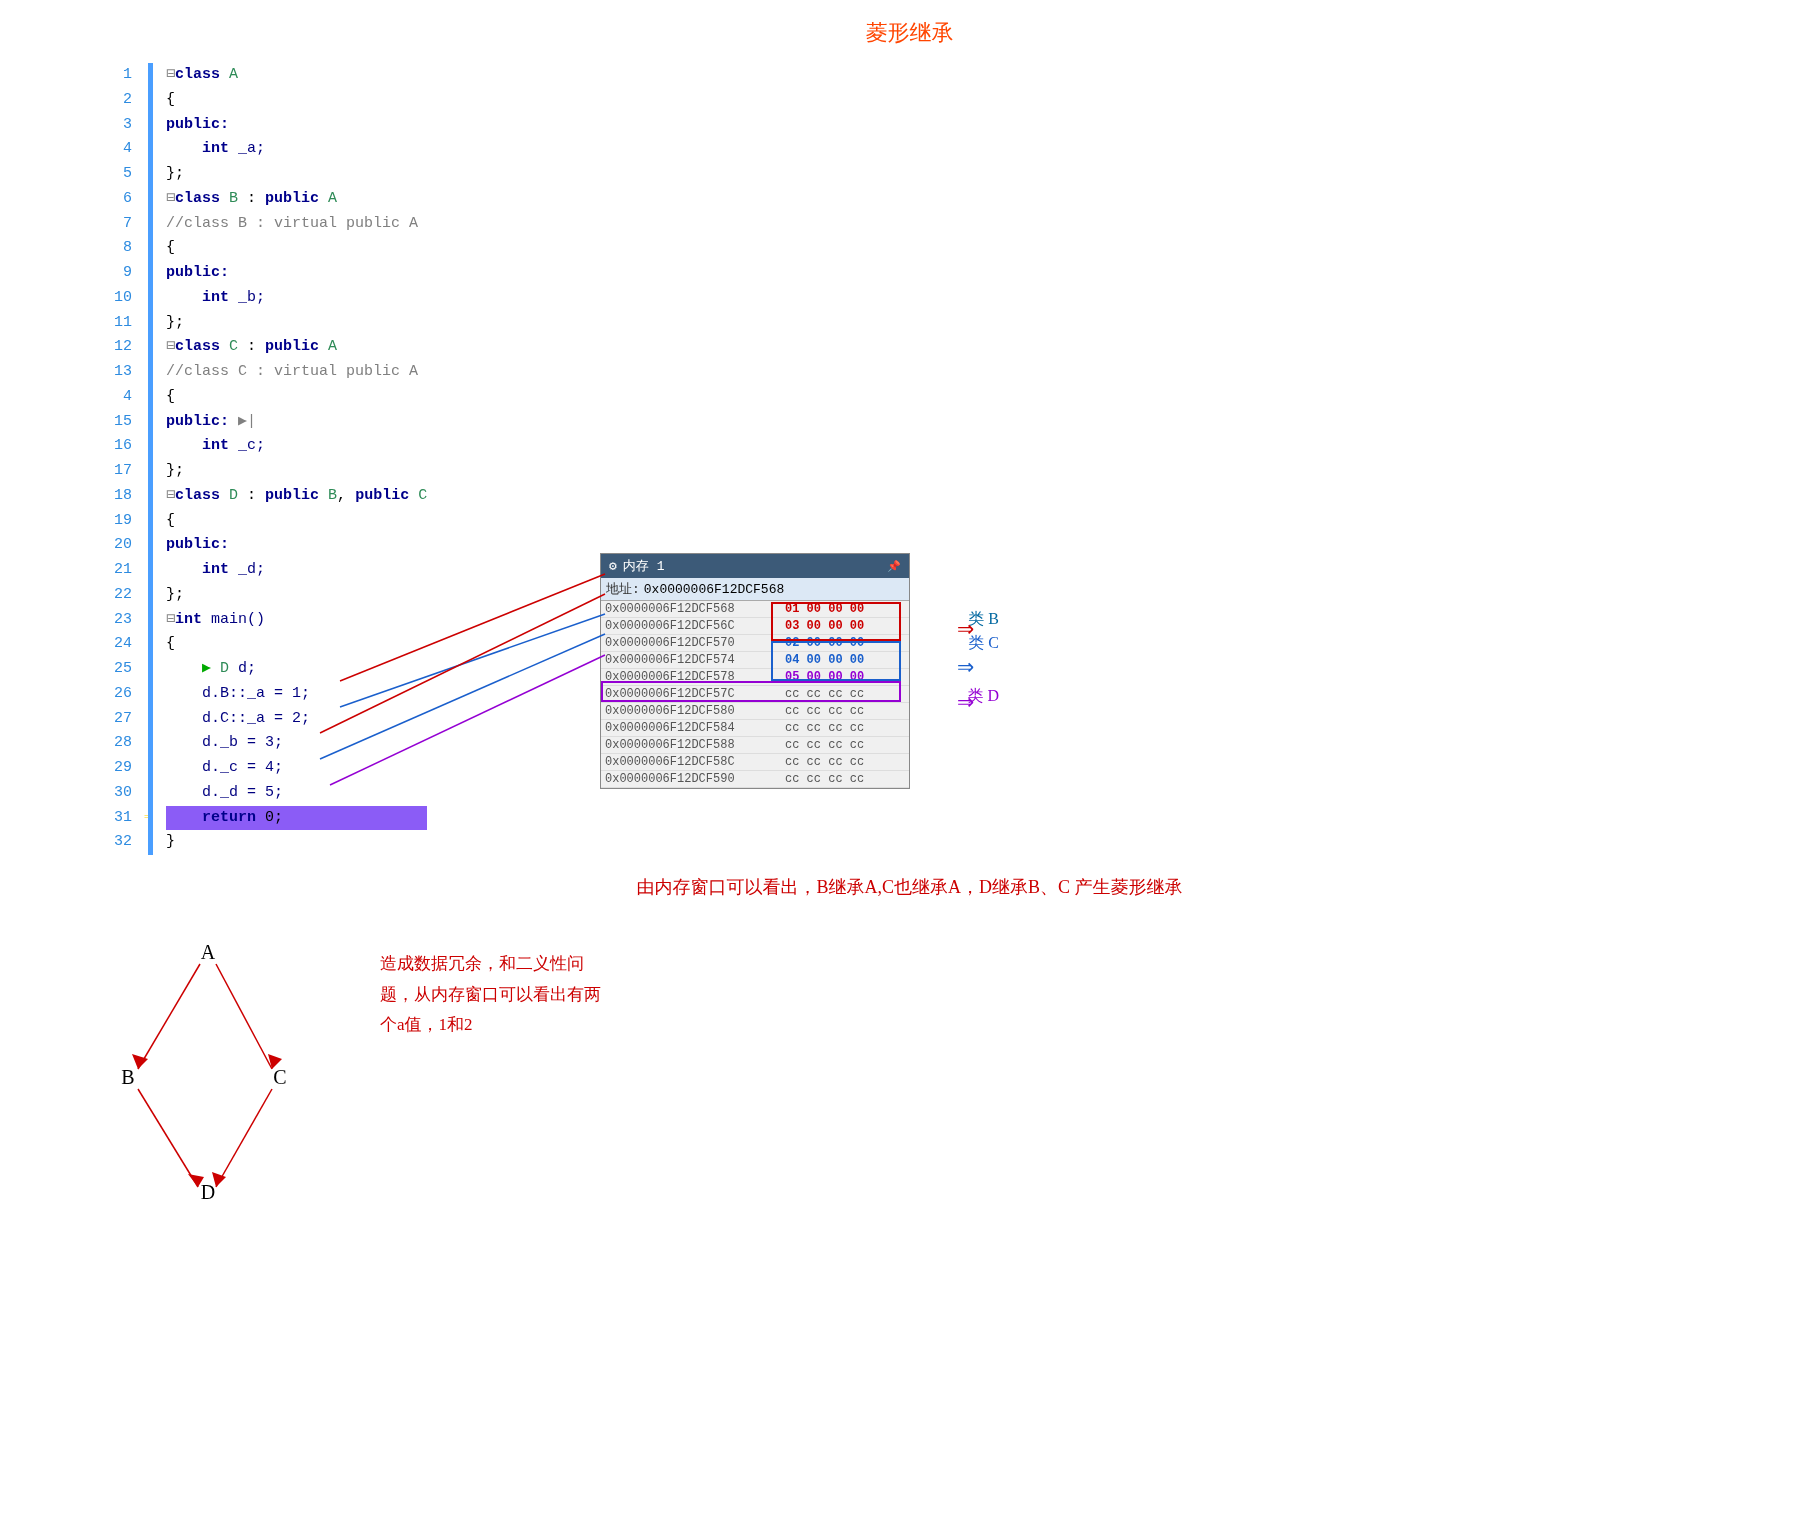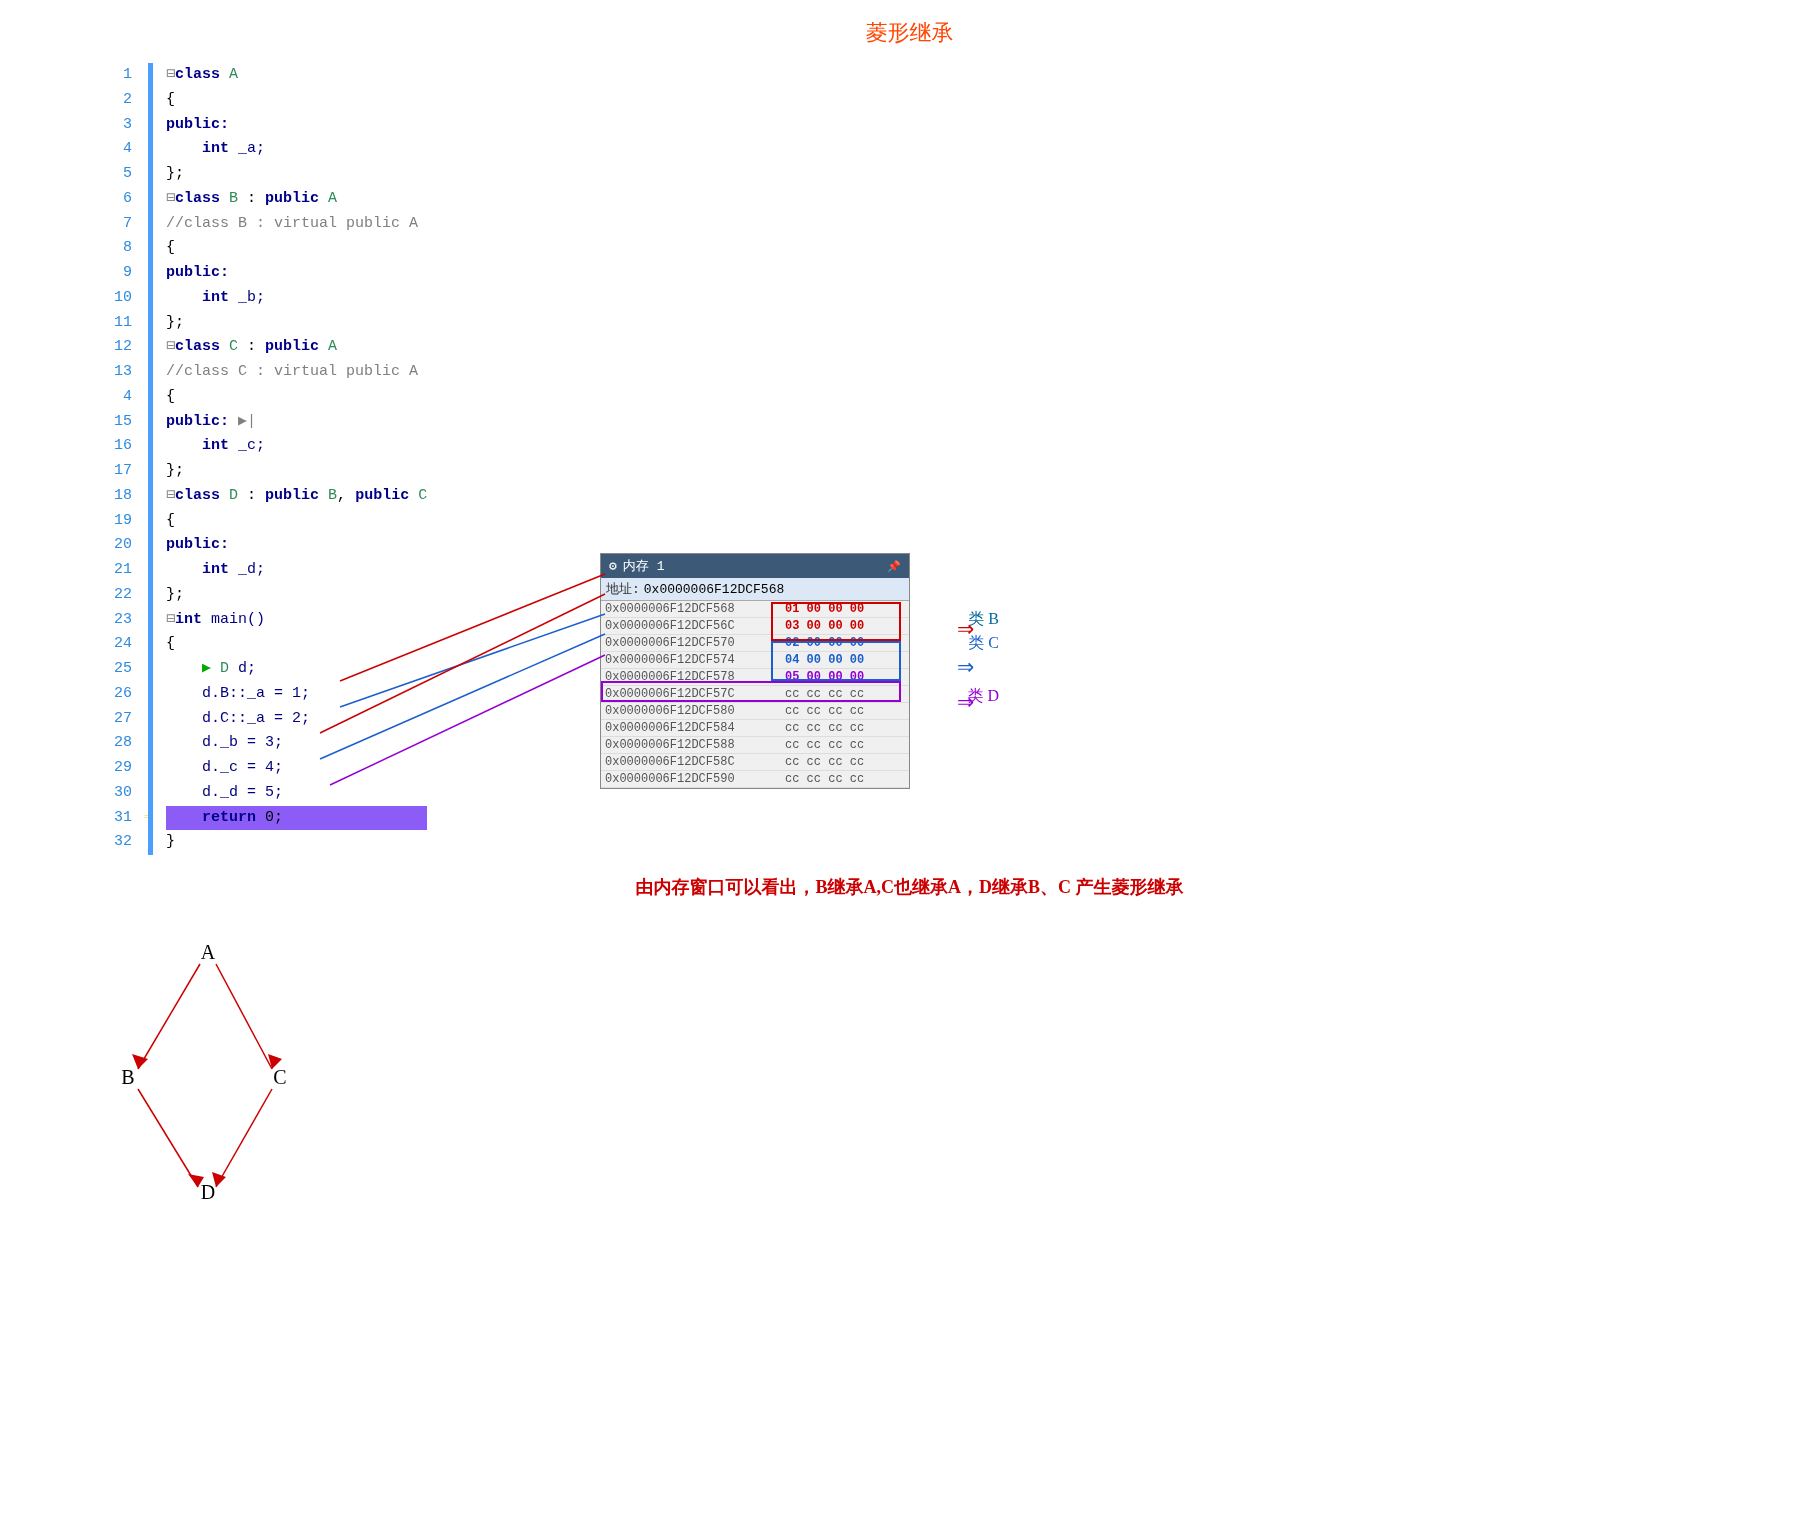--- a/index.html
+++ b/index.html
@@ -319,21 +319,21 @@
 
     <line x1="280" y1="670" x2="565" y2="531" stroke="#cc0000" stroke-width="1.5"></line>
 
     <line x1="280" y1="696" x2="565" y2="571" stroke="#1a5fcc" stroke-width="1.5"></line>
 
     <line x1="290" y1="722" x2="565" y2="592" stroke="#9400d3" stroke-width="1.5"></line>
   </svg>
 
 </div>
 
-<div class="explanation" style="margin-top:20px;font-weight:bold;">由内存窗口可以看出，B继承A,C也继承A，D继承B、C 产生菱形继承</div>
+<div class="explanation" style="margin-top:20px;">由内存窗口可以看出，B继承A,C也继承A，D继承B、C 产生菱形继承</div>
 
 <div class="diagram-area">
 
   <div class="diagram-svg-container">
     <svg width="260" height="280" xmlns="http://www.w3.org/2000/svg">
 
       <text x="128" y="30" text-anchor="middle" font-family="serif" font-size="20" fill="#000">A</text>
 
       <text x="48" y="155" text-anchor="middle" font-family="serif" font-size="20" fill="#000">B</text>
 
@@ -348,13 +348,18 @@
       <polygon points="192,140 188,125 202,130" fill="#cc0000"></polygon>
 
       <line x1="58" y1="160" x2="118" y2="258" stroke="#cc0000" stroke-width="1.5"></line>
       <polygon points="118,258 108,245 124,248" fill="#cc0000"></polygon>
 
       <line x1="192" y1="160" x2="136" y2="258" stroke="#cc0000" stroke-width="1.5"></line>
       <polygon points="136,258 132,243 146,248" fill="#cc0000"></polygon>
     </svg>
   </div>
 
+  <div class="diagram-text">
+    <div>造成数据冗余，和二义性问</div>
+    <div>题，从内存窗口可以看出有两</div>
+    <div>个a值，1和2</div>
+  </div>
 </div>
 
 </body></html>

